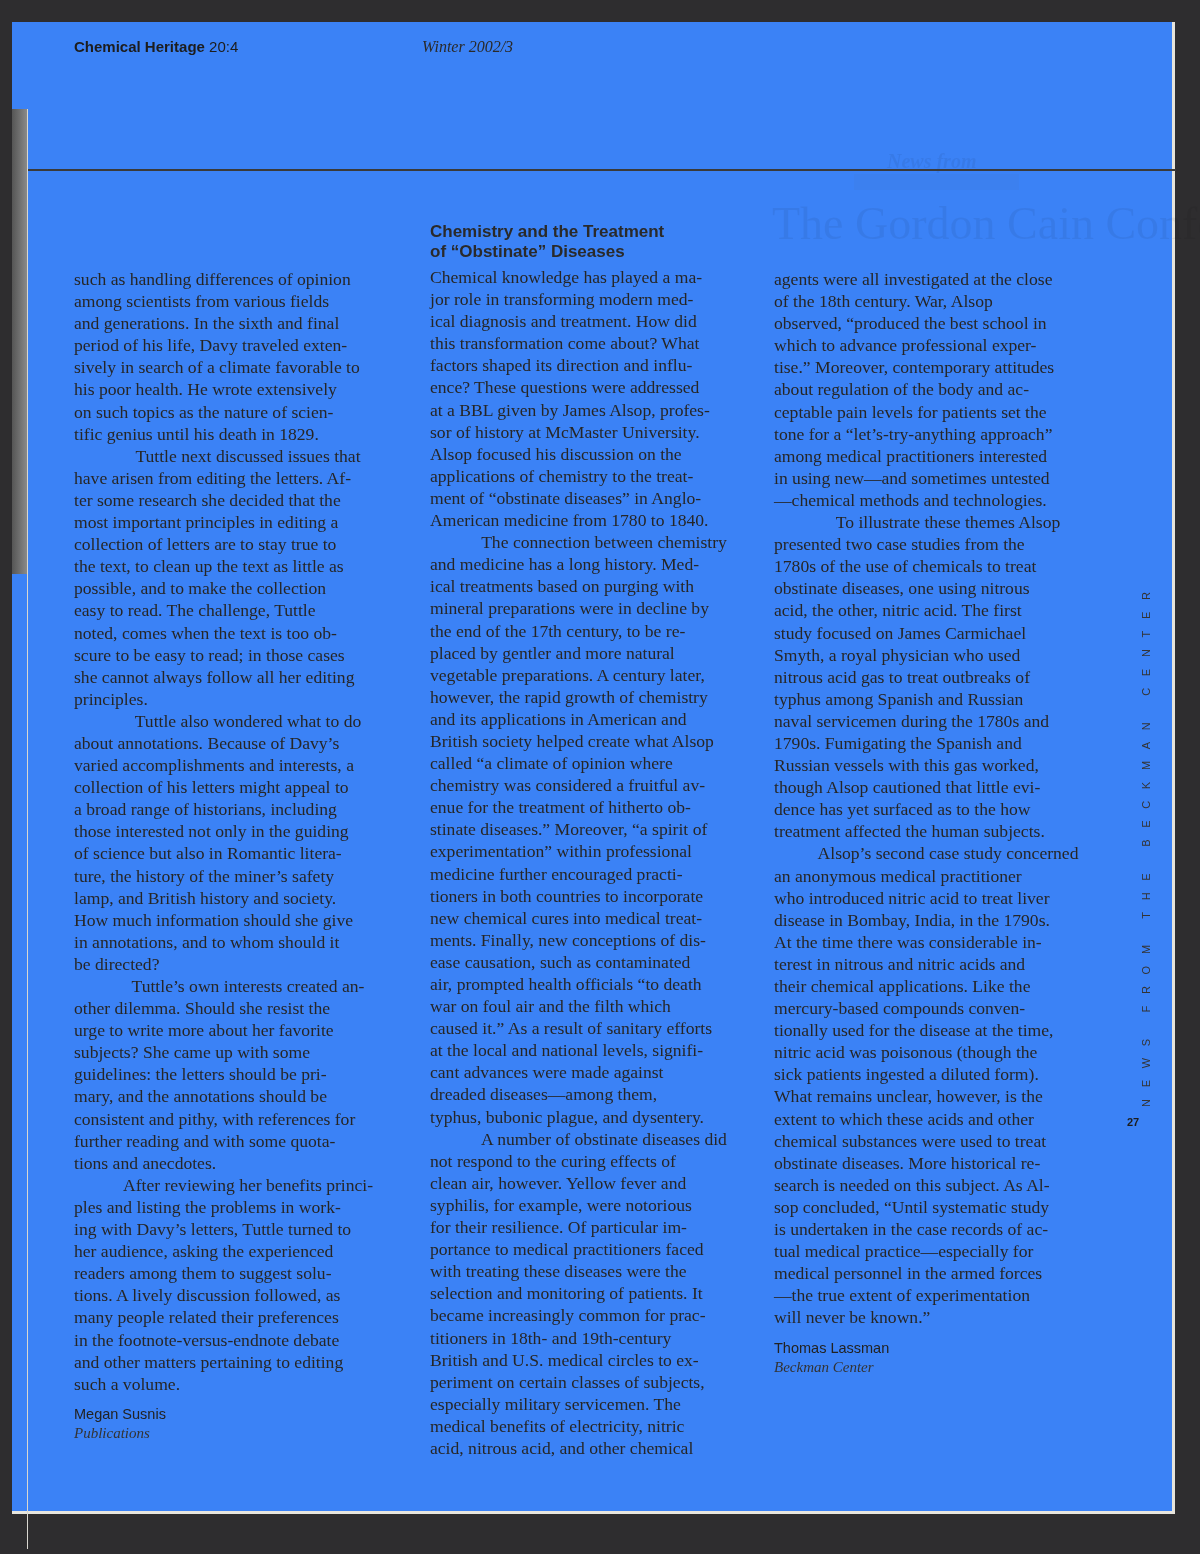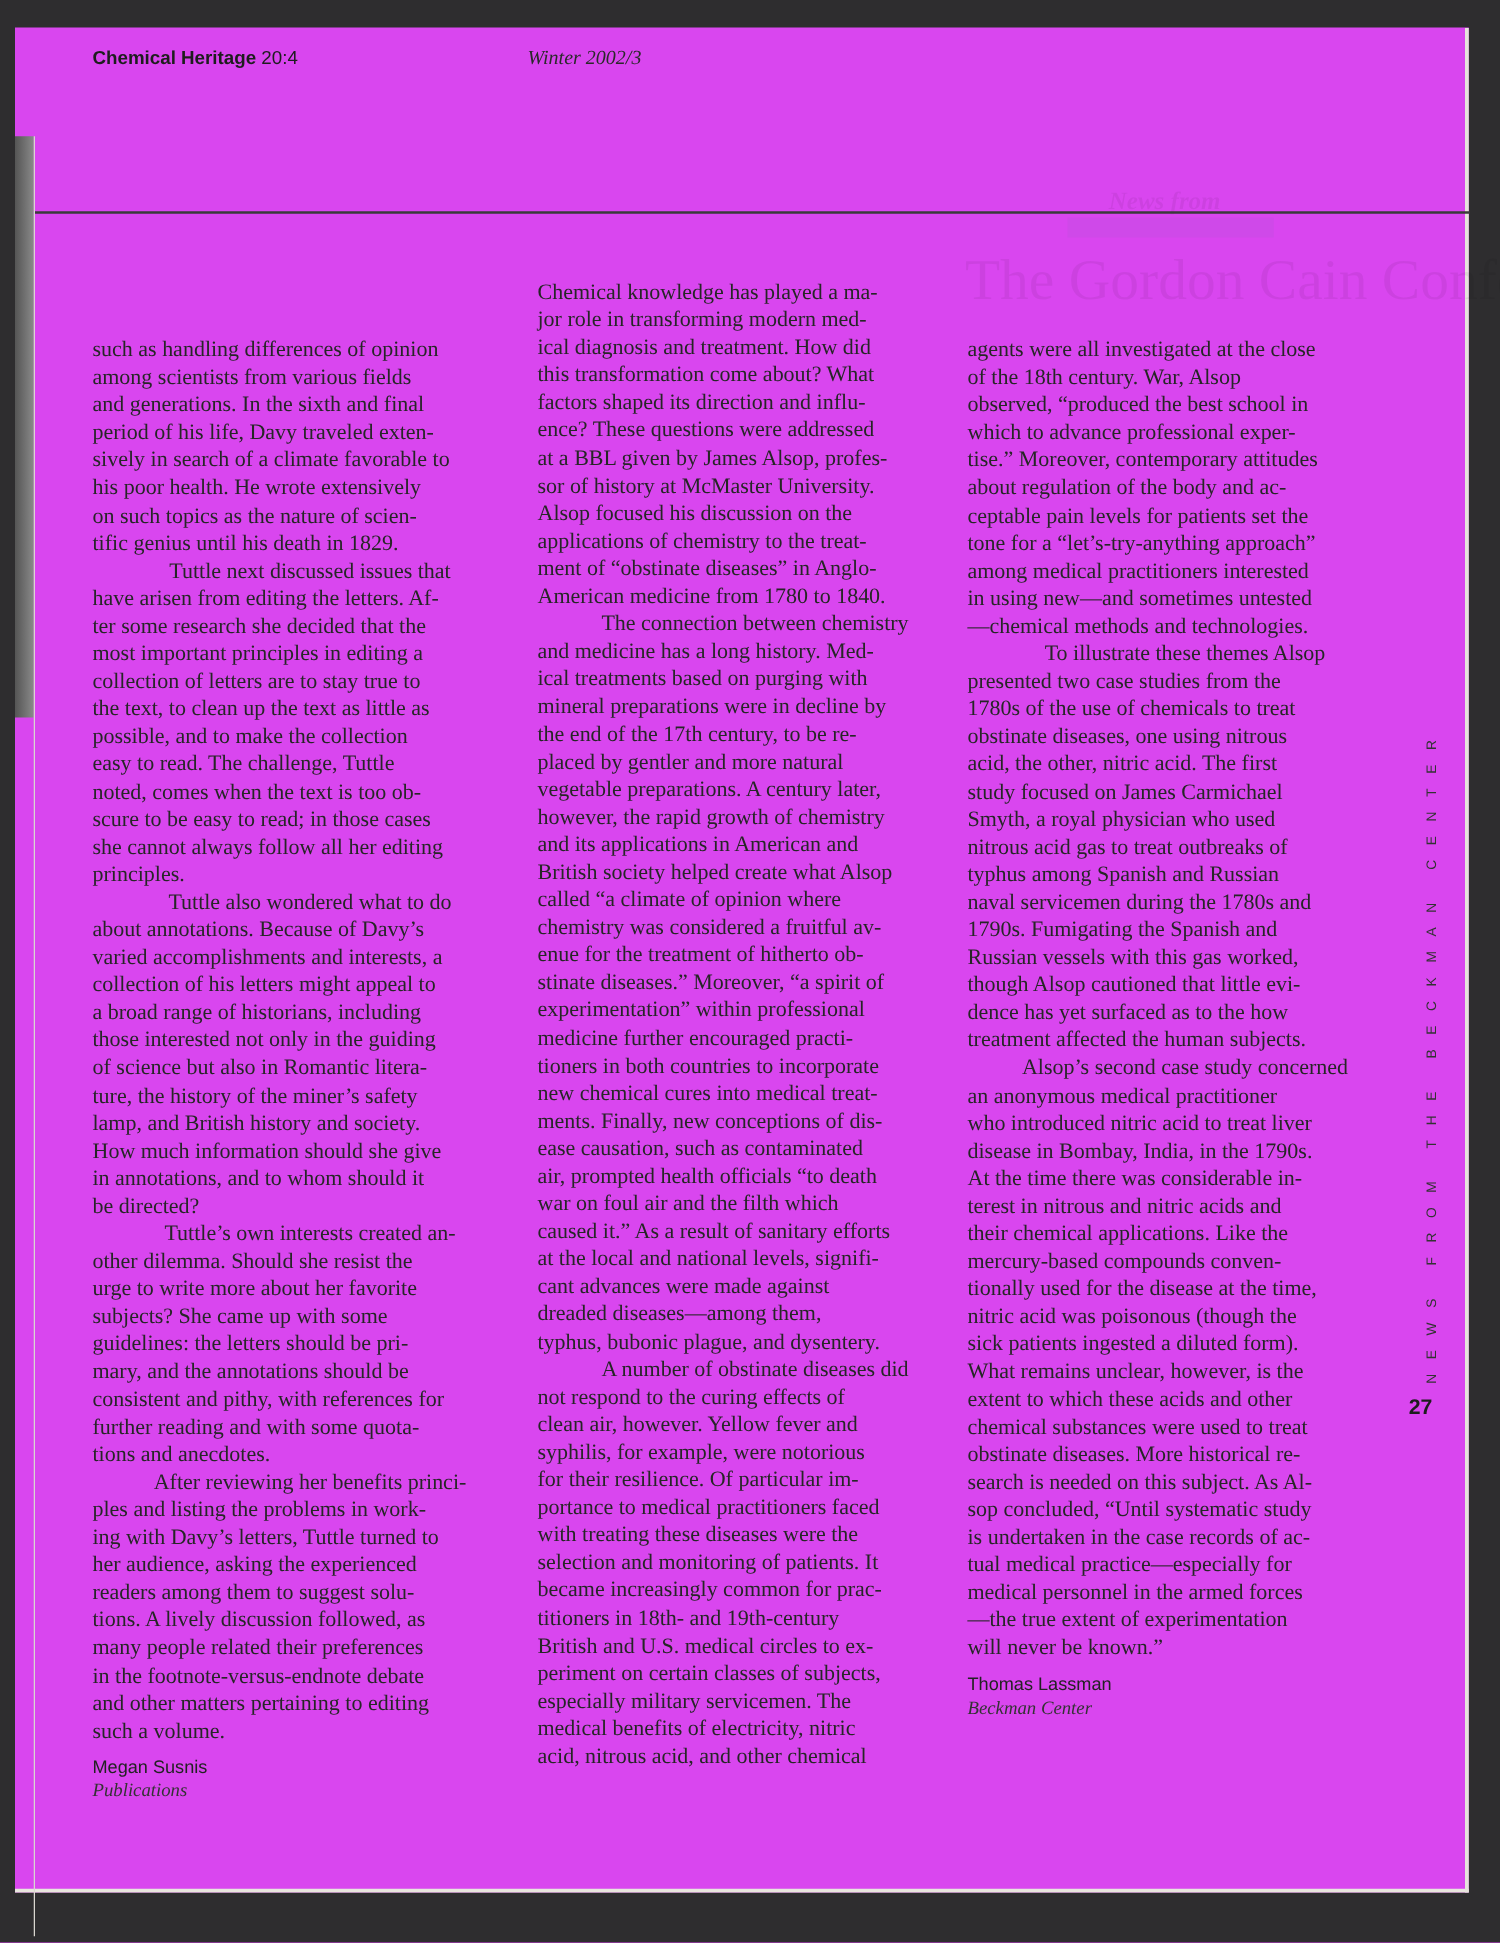--- a/index.html
+++ b/index.html
@@ -4,21 +4,21 @@
 <style>
   html, body { margin: 0; padding: 0; }
   body {
     width: 1200px; height: 1554px; overflow: hidden;
     background: #2e2d2f;
     position: relative;
     font-family: "Liberation Serif", "DejaVu Serif", serif;
   }
   .page {
     position: absolute; left: 12px; top: 22px; width: 1163px; height: 1492px;
-    background: #d946ef;
+    background: #3b82f6;
     box-shadow: inset -3px 0 0 #e6e4dc, inset 0 -3px 0 #e8e6de;
   }
   .left-strip {
     position: absolute; left: 0; top: 87px; width: 15px; height: 465px;
     background: linear-gradient(90deg, #555 0%, #6f6f6f 50%, #8a8a8a 100%);
   }
   .left-strip-edge {
     position: absolute; left: 15px; top: 87px; width: 1px; height: 1440px; background: #d9d7d0;
   }
   .running-head {
@@ -64,21 +64,21 @@
   .affil { font-style: italic; font-size: 15px; line-height: 20px; color: #333; }
 
   .sidebar-label {
     position: absolute; left: 1128px; top: 1085px;
     transform-origin: left top; transform: rotate(-90deg);
     font-family: "Liberation Sans", sans-serif; font-size: 11px; letter-spacing: 11.7px;
     color: #333; white-space: nowrap;
   }
   .page-number {
     position: absolute; left: 1115px; top: 1094px;
-    font-family: "Liberation Sans", sans-serif; font-weight: bold; font-size: 17px; color: #1d1d1d;
+    font-family: "Liberation Sans", sans-serif; font-weight: bold; font-size: 11px; color: #1d1d1d;
   }
 </style>
 </head>
 <body>
 
 <div class="page">
   <div class="left-strip"></div>
   <div class="left-strip-edge"></div>
 
   <div class="running-head journal">
@@ -152,20 +152,24 @@
         <span class="line">tions. A lively discussion followed, as</span>
         <span class="line">many people related their preferences</span>
         <span class="line">in the footnote-versus-endnote debate</span>
         <span class="line">and other matters pertaining to editing</span>
         <span class="line">such a volume.</span>
       </p>
       <div class="byline">Megan Susnis</div>
       <div class="affil">Publications</div>
     </div>
   <div class="col col-2">
+      <div class="heading">
+        <span class="line">Chemistry and the Treatment</span>
+        <span class="line">of “Obstinate” Diseases</span>
+      </div>
       <p class="noindent">
         <span class="line">Chemical knowledge has played a ma-</span>
         <span class="line">jor role in transforming modern med-</span>
         <span class="line">ical diagnosis and treatment. How did</span>
         <span class="line">this transformation come about? What</span>
         <span class="line">factors shaped its direction and influ-</span>
         <span class="line">ence? These questions were addressed</span>
         <span class="line">at a BBL given by James Alsop, profes-</span>
         <span class="line">sor of history at McMaster University.</span>
         <span class="line">Alsop focused his discussion on the</span>

